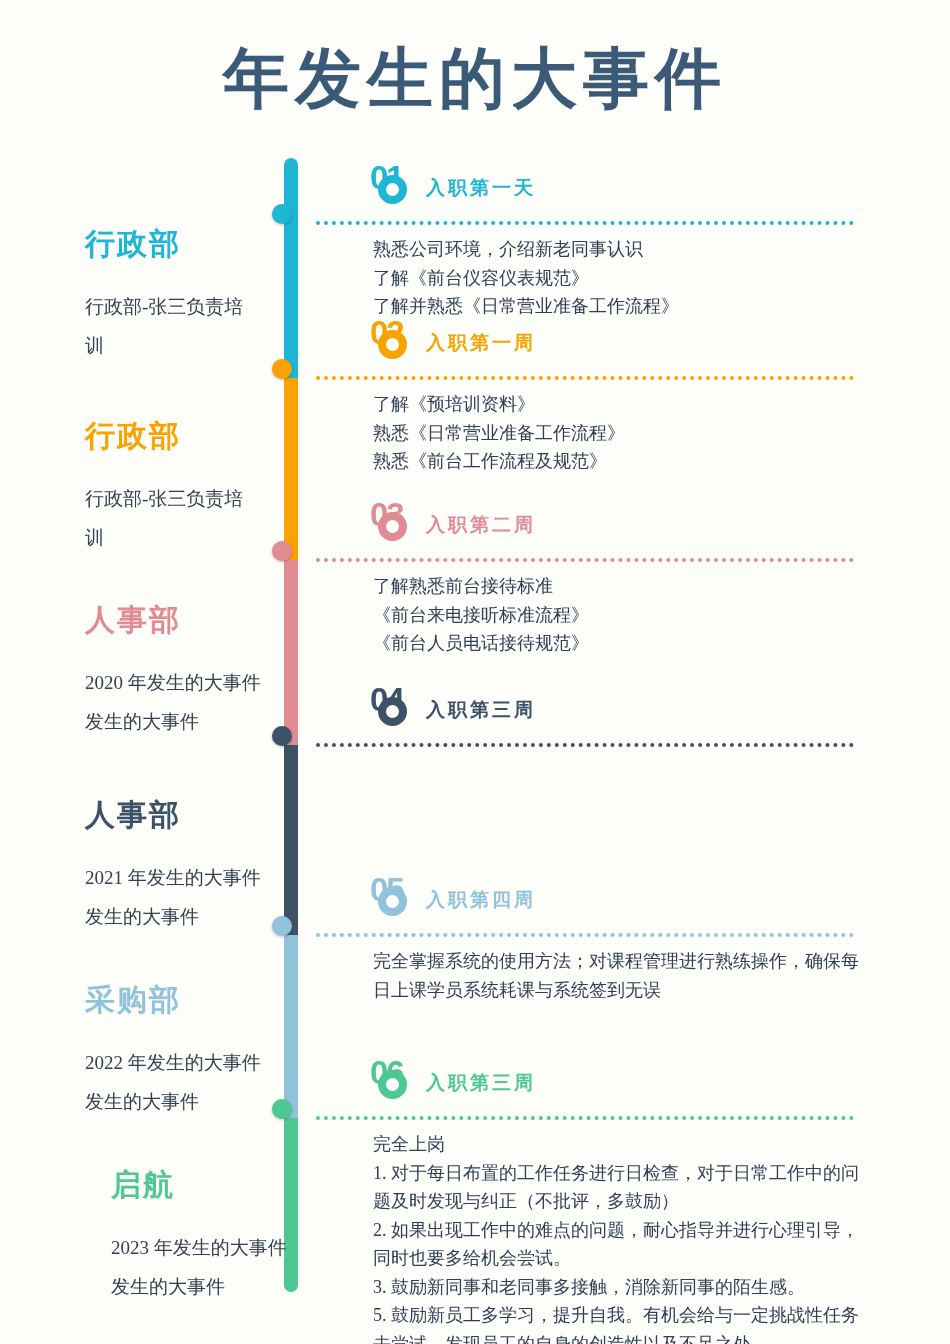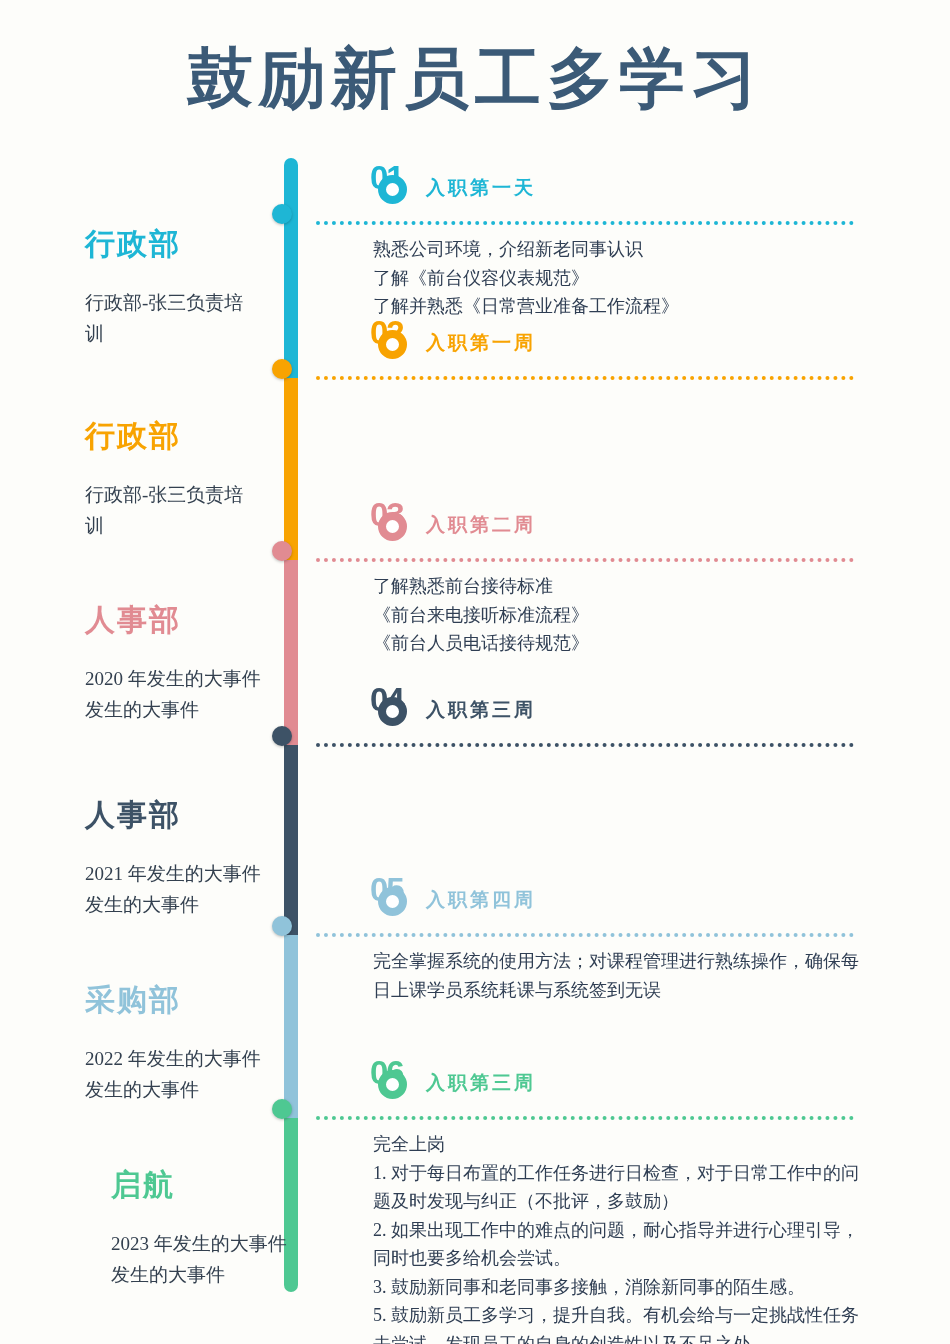--- a/index.html
+++ b/index.html
@@ -47,29 +47,29 @@
     position:absolute; left:373px; width:486px;
     font-family:"Liberation Serif", serif;
     font-size:18px; line-height:28.5px; color:#2f3e53;
     white-space:pre-line;
   }
   
   .left-label { position:absolute; left:85px; width:200px; }
   .dept { font-size:30px; font-weight:bold; letter-spacing:2px; color:var(--c); }
   .dept-note {
     margin-top:22px; font-family:"Liberation Serif", serif;
-    font-size:19px; line-height:31px; color:#33404f; white-space:pre;
+    font-size:19px; line-height:39px; color:#33404f; white-space:pre;
   }
 </style>
 </head>
 <body>
 
 <div class="page">
 
-  <div class="page-title">鼓励新员工多学习</div>
+  <div class="page-title">年发生的大事件</div>
 
   <div class="tl-seg cap-top" style="top: 158px; height: 220px; --c: #1eb6d5;"></div>
   <div class="tl-seg" style="top: 378px; height: 182px; --c: #f8a301;"></div>
   <div class="tl-seg" style="top: 560px; height: 185px; --c: #e18b92;"></div>
   <div class="tl-seg" style="top: 745px; height: 190px; --c: #3d5266;"></div>
   <div class="tl-seg" style="top: 935px; height: 183px; --c: #90c3da;"></div>
   <div class="tl-seg cap-bottom" style="top: 1118px; height: 174px; --c: #4ec892;"></div>
 
   <div class="tl-node" style="top: 204px; --c: #1eb6d5;"></div>
   <div class="dotline" style="top: 221px; --c: #1eb6d5;"></div>
@@ -91,20 +91,23 @@
 
   <div class="tl-node" style="top: 359px; --c: #f8a301;"></div>
   <div class="dotline" style="top: 376px; --c: #f8a301;"></div>
   <div class="stage-head" style="top: 320px; --c: #f8a301;">
     <span class="badge">
       <span class="badge-num">02</span>
       <span class="badge-ring"></span>
     </span>
     <span class="stage-title">入职第一周</span>
   </div>
+  <div class="stage-body" style="top:390px;">了解《预培训资料》
+熟悉《日常营业准备工作流程》
+熟悉《前台工作流程及规范》</div>
   <div class="left-label" style="top: 416px; --c: #f8a301;">
     <div class="dept">行政部</div>
     <div class="dept-note">行政部-张三负责培
 训</div>
   </div>
 
   <div class="tl-node" style="top: 541px; --c: #e18b92;"></div>
   <div class="dotline" style="top: 558px; --c: #e18b92;"></div>
   <div class="stage-head" style="top: 502px; --c: #e18b92;">
     <span class="badge">

